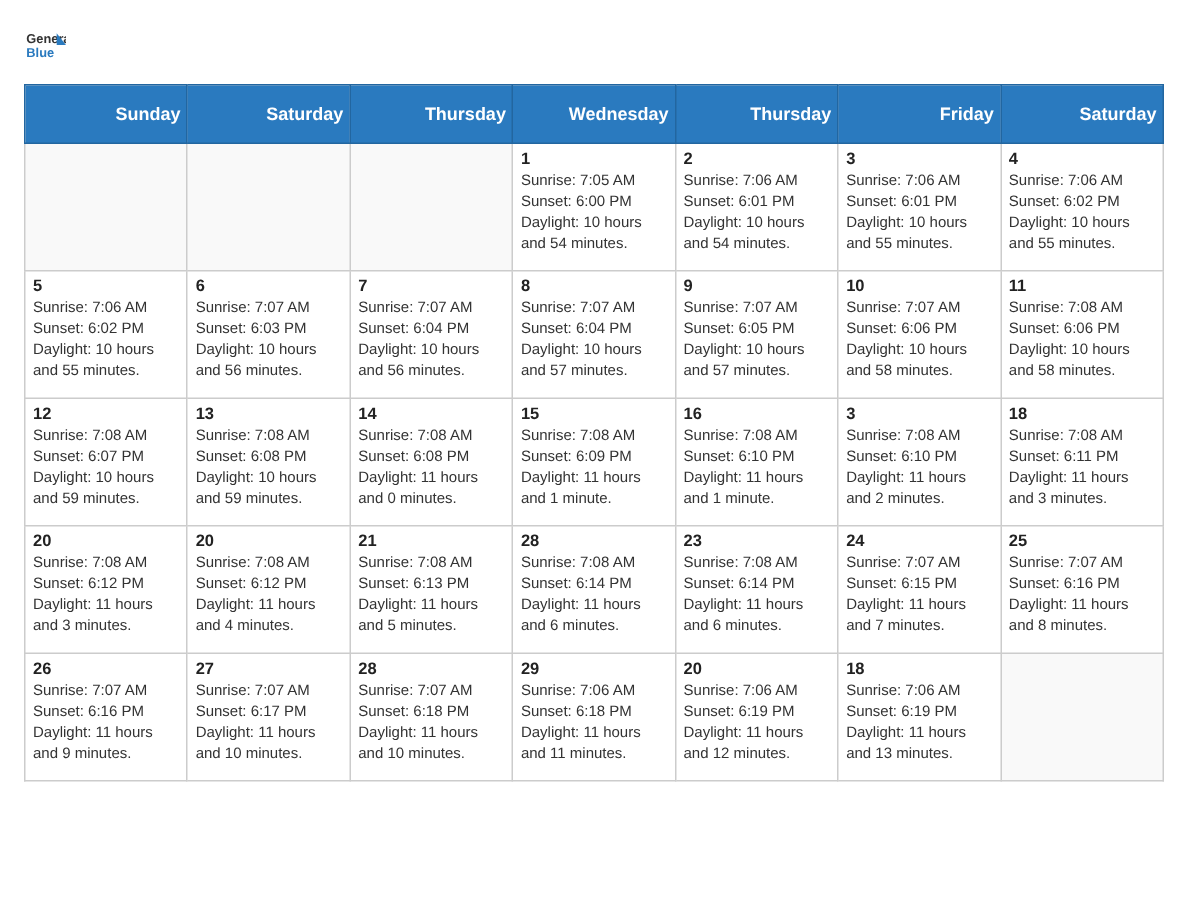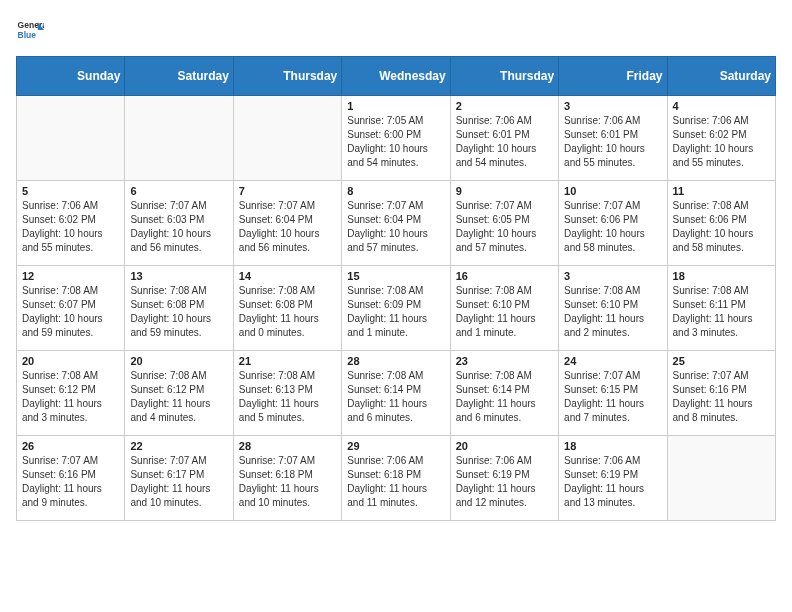--- a/index.html
+++ b/index.html
@@ -300,21 +300,21 @@
       </tr>
       <tr class="week-row">
         <td>
           <span class="day-num">26</span>
           <div class="day-info" style="white-space: pre-line;">Sunrise: 7:07 AM
 Sunset: 6:16 PM
 Daylight: 11 hours
 and 9 minutes.</div>
         </td>
         <td>
-          <span class="day-num">22</span>
+          <span class="day-num">27</span>
           <div class="day-info" style="white-space: pre-line;">Sunrise: 7:07 AM
 Sunset: 6:17 PM
 Daylight: 11 hours
 and 10 minutes.</div>
         </td>
         <td>
           <span class="day-num">28</span>
           <div class="day-info" style="white-space: pre-line;">Sunrise: 7:07 AM
 Sunset: 6:18 PM
 Daylight: 11 hours

